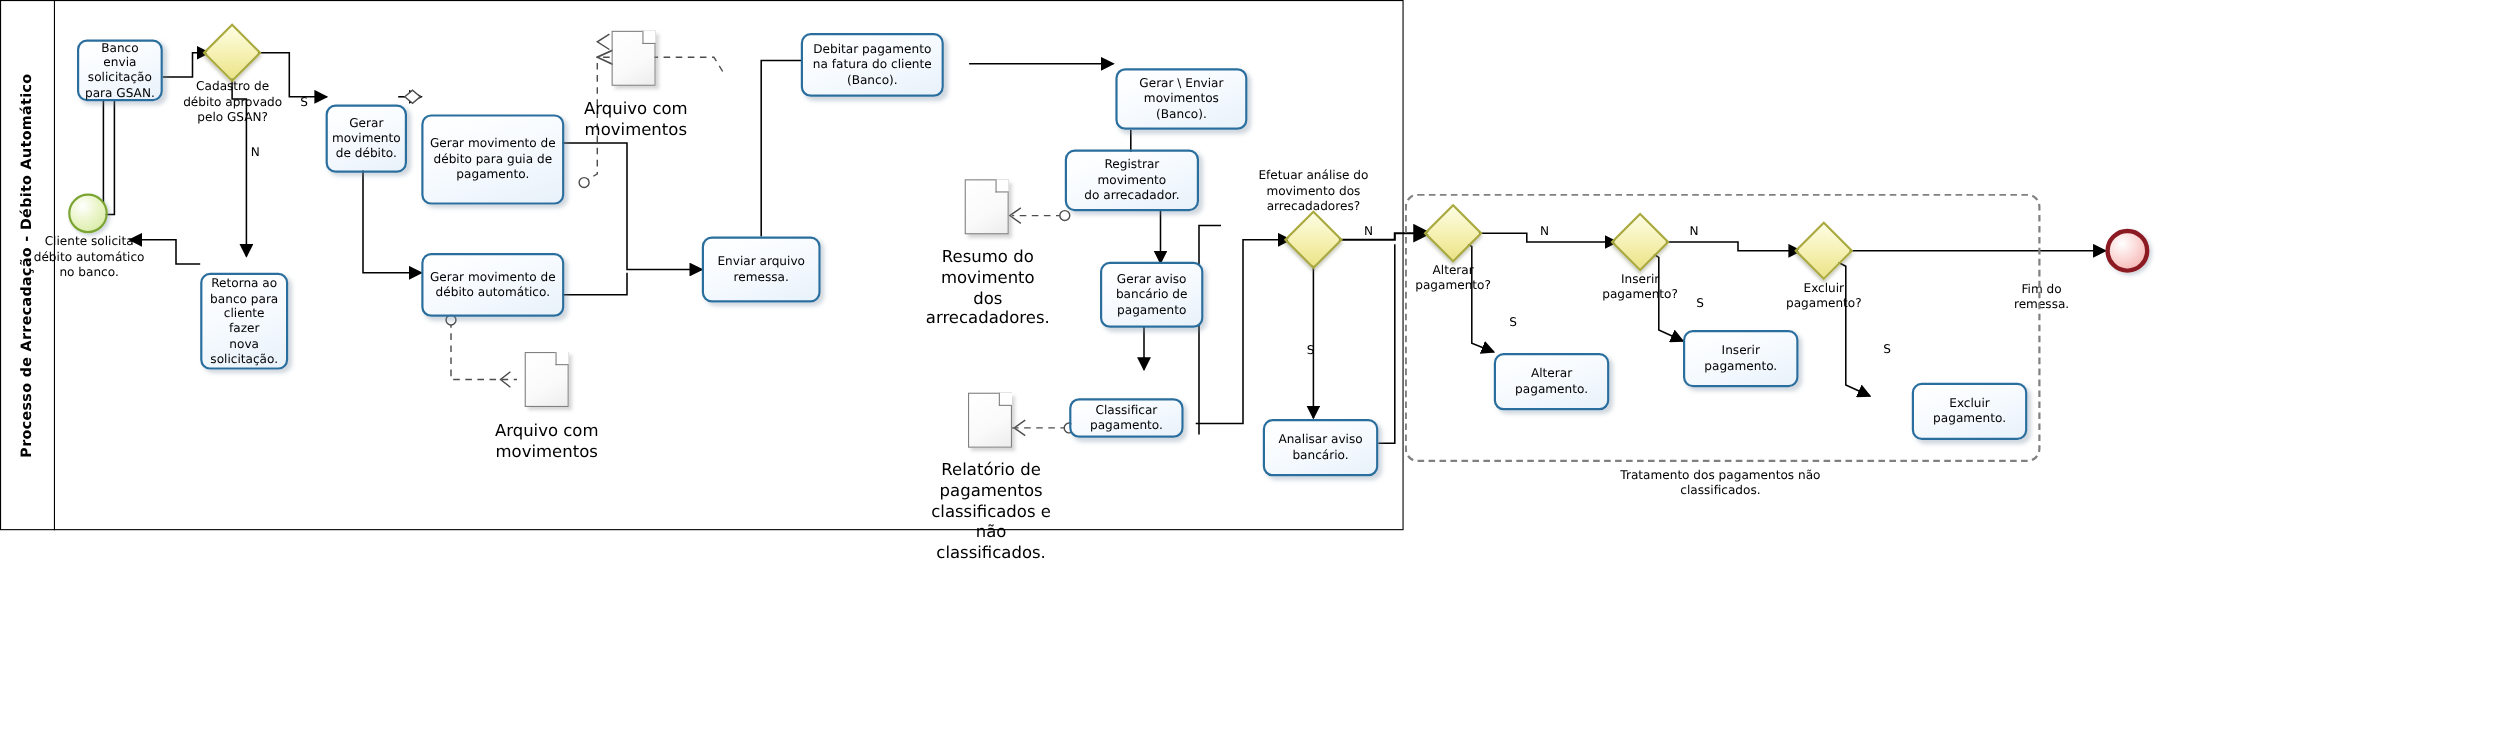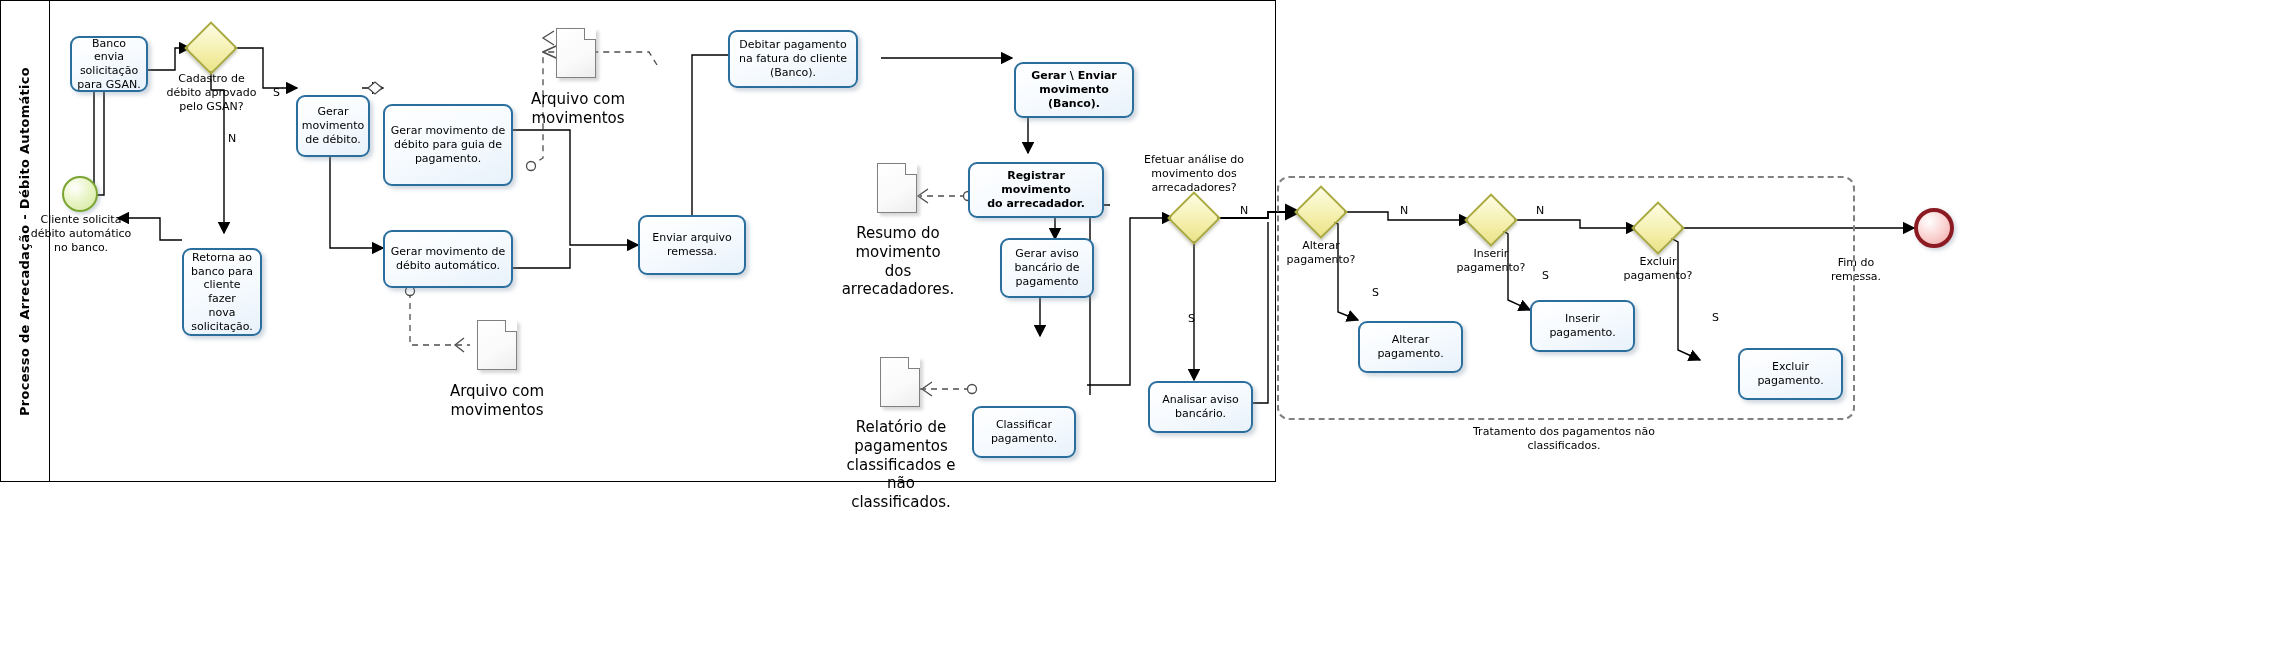--- a/index.html
+++ b/index.html
@@ -318,43 +318,43 @@
   </div>
 
   <div class="task" style="left:728px; top:30px; width:130px; height:58px;">
     <div>
       <span>Debitar pagamento</span>
       <span>na fatura do cliente</span>
       <span>(Banco).</span>
     </div>
   </div>
 
-  <div class="task" style="left:1014px; top:62px; width:120px; height:56px;font-weight:bold;">
+  <div class="task" style="left:1014px; top:62px; width:120px; height:56px;">
     <div>
       <span>Gerar \ Enviar</span>
-      <span>movimento (Banco).</span>
-    </div>
-  </div>
-
-  <div class="task" style="left:968px; top:162px; width:136px; height:56px;font-weight:bold;">
+      <span>movimentos (Banco).</span>
+    </div>
+  </div>
+
+  <div class="task" style="left:968px; top:136px; width:122px; height:56px;">
     <div>
       <span>Registrar movimento</span>
       <span>do arrecadador.</span>
     </div>
   </div>
 
   <div class="task" style="left:1000px; top:238px; width:94px; height:60px;">
     <div>
       <span>Gerar aviso</span>
       <span>bancário de</span>
       <span>pagamento</span>
     </div>
   </div>
 
-  <div class="task" style="left:972px; top:362px; width:104px; height:52px;margin-top:44px;">
+  <div class="task" style="left:972px; top:362px; width:104px; height:36px;">
     <div>
       <span>Classificar</span>
       <span>pagamento.</span>
     </div>
   </div>
 
   <div class="task" style="left:1148px; top:381px; width:105px; height:52px;">
     <div>
       <span>Analisar aviso</span>
       <span>bancário.</span>

